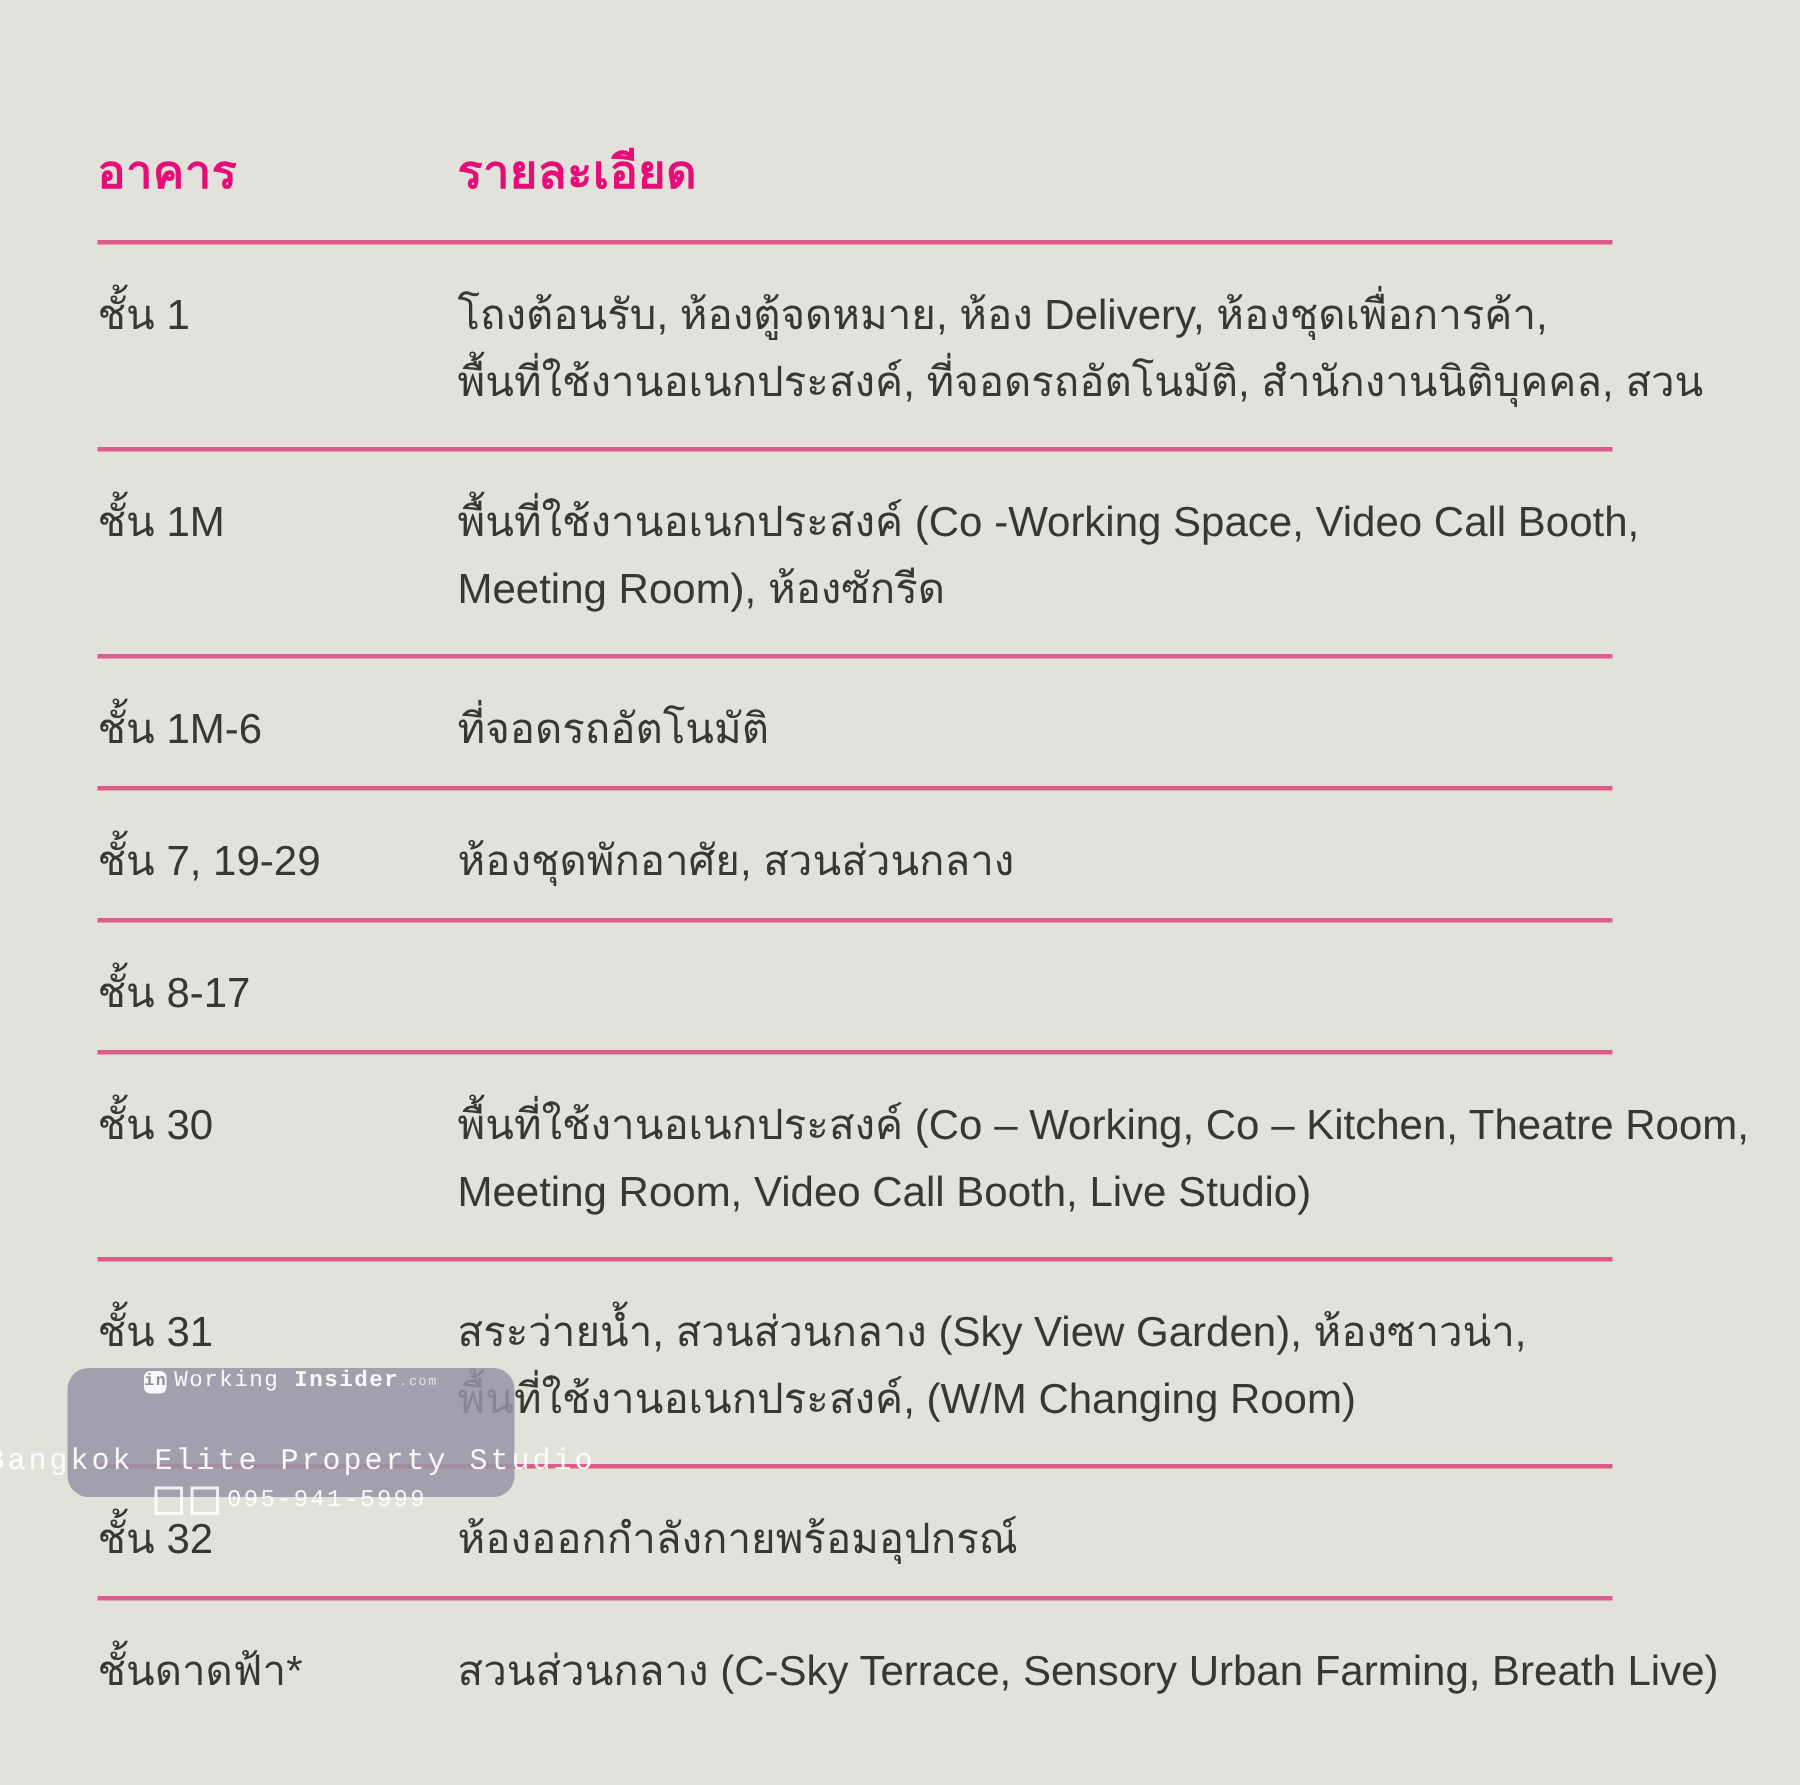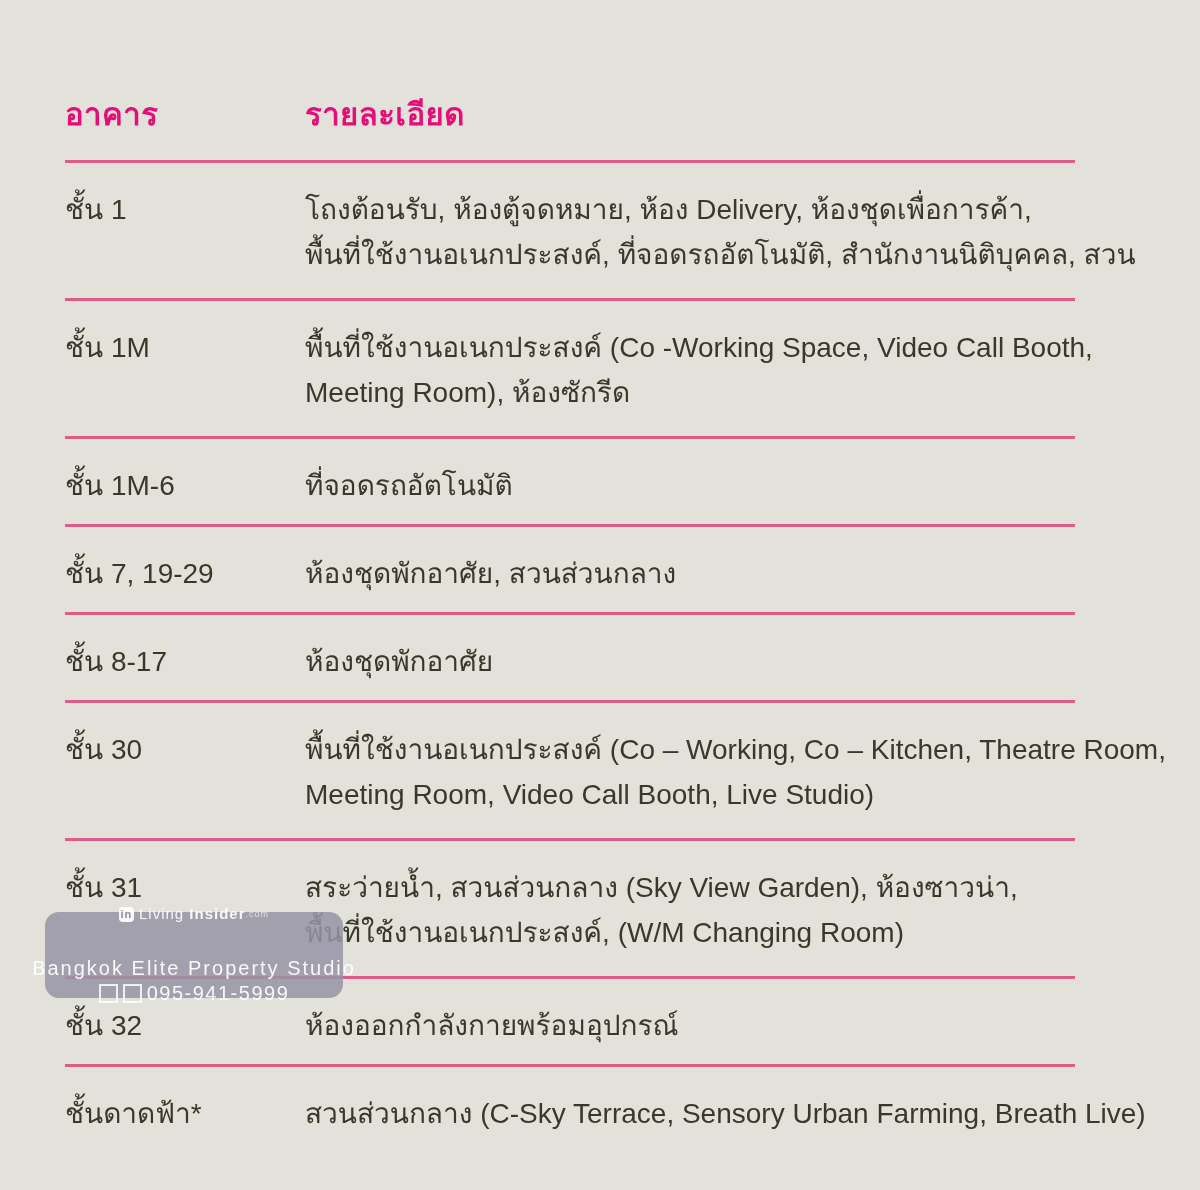--- a/index.html
+++ b/index.html
@@ -75,23 +75,23 @@
     position: absolute;
     left: 45px;
     top: 912px;
     width: 298px;
     height: 86px;
     border-radius: 14px;
     background: rgba(150, 148, 165, 0.85);
     display: flex;
     flex-direction: column;
     align-items: center;
-    justify-content: center;
     color: rgba(255,255,255,0.92);
     z-index: 5;
+    font-family: Liberation Mono, monospace;
   }
   .wm-brand {
     display: flex;
     align-items: center;
     font-size: 15px;
     letter-spacing: 1px;
     line-height: 18px;
   }
   .wm-logo {
     width: 15px;
@@ -111,21 +111,21 @@
     font-size: 20px;
     letter-spacing: 2px;
     line-height: 26px;
     white-space: nowrap;
     margin-top: 32px;
   }
   .wm-phone-row {
     display: flex;
     align-items: center;
     gap: 5px;
-    font-size: 20px;
+    font-size: 16px;
     letter-spacing: 1.5px;
     line-height: 24px;
   }
   .wm-square {
     width: 19px;
     height: 19px;
     border: 2px solid rgba(255,255,255,0.85);
     box-sizing: border-box;
     background: transparent;
   }
@@ -167,23 +167,20 @@
 
     <div class="row one-line">
       <div class="floor-cell">ชั้น 7, 19-29</div>
       <div class="detail-cell">
         <div class="detail-line">ห้องชุดพักอาศัย, สวนส่วนกลาง</div>
       </div>
     </div>
 
     <div class="row one-line">
       <div class="floor-cell">ชั้น 8-17</div>
-      <div class="detail-cell">
-        <div class="detail-line">ห้องชุดพักอาศัย</div>
-      </div>
     </div>
 
     <div class="row two-line">
       <div class="floor-cell">ชั้น 30</div>
       <div class="detail-cell">
         <div class="detail-line">พื้นที่ใช้งานอเนกประสงค์ (Co – Working, Co – Kitchen, Theatre Room,</div>
         <div class="detail-line">Meeting Room, Video Call Booth, Live Studio)</div>
       </div>
     </div>
 
@@ -207,21 +204,21 @@
       <div class="detail-cell">
         <div class="detail-line">สวนส่วนกลาง (C-Sky Terrace, Sensory Urban Farming, Breath Live)</div>
       </div>
     </div>
 
   </div>
 
   <div class="watermark">
     <div class="wm-brand">
       <span class="wm-logo">in</span>
-      <span>Living</span>&nbsp;<span class="bold">Insider</span><span class="tld">.com</span>
+      <span>Working</span>&nbsp;<span class="bold">Insider</span><span class="tld">.com</span>
     </div>
     <div class="wm-studio">Bangkok Elite Property Studio</div>
     <div class="wm-phone-row">
       <span class="wm-square"></span>
       <span class="wm-square"></span>
       <span>095-941-5999</span>
     </div>
   </div>
 
 </div>

